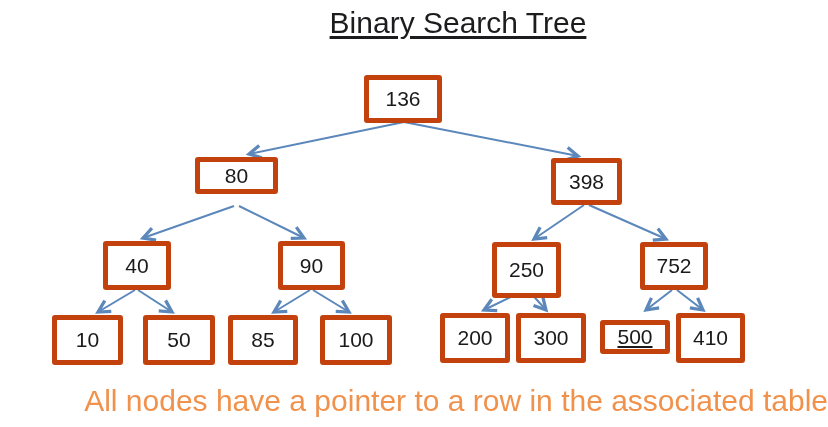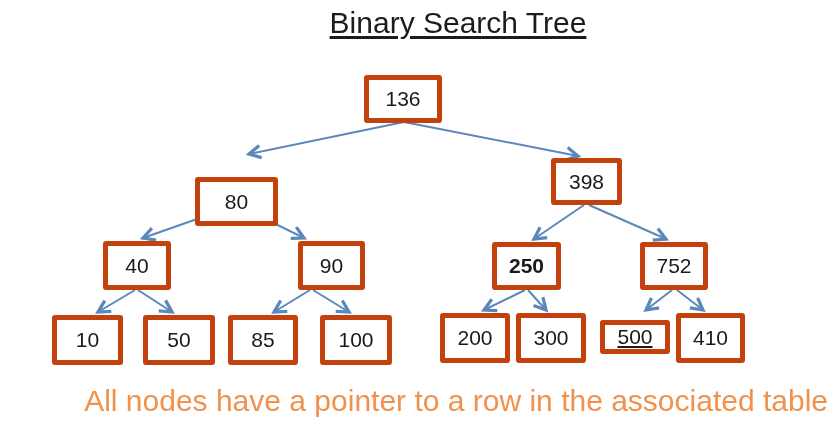--- a/index.html
+++ b/index.html
@@ -84,33 +84,33 @@
       <line x1="525" y1="290" x2="484" y2="310" marker-end="url(#arrow)"></line>
       <line x1="528" y1="290" x2="546" y2="310" marker-end="url(#arrow)"></line>
       <line x1="672" y1="290" x2="646" y2="310" marker-end="url(#arrow)"></line>
       <line x1="677" y1="290" x2="703" y2="310" marker-end="url(#arrow)"></line>
     </g>
   </svg>
 
   <div class="node" style="left:364px; top:75px;  width:78px; height:48px;">
       <span>136</span>
     </div>
-  <div class="node" style="left:195px; top:157px; width:83px; height:49px;margin-top:20px;">
+  <div class="node" style="left:195px; top:157px; width:83px; height:37px;">
       <span>80</span>
     </div>
   <div class="node" style="left:551px; top:158px; width:71px; height:47px;">
       <span>398</span>
     </div>
   <div class="node" style="left:103px; top:241px; width:68px; height:49px;">
       <span>40</span>
     </div>
-  <div class="node" style="left:278px; top:241px; width:67px; height:49px;margin-left:20px;">
+  <div class="node" style="left:278px; top:241px; width:67px; height:49px;">
       <span>90</span>
     </div>
-  <div class="node" style="left:492px; top:242px; width:69px; height:48px;font-weight:bold;">
+  <div class="node" style="left:492px; top:242px; width:69px; height:56px;">
       <span>250</span>
     </div>
   <div class="node" style="left:640px; top:242px; width:68px; height:48px;">
       <span>752</span>
     </div>
   <div class="node" style="left:52px;  top:315px; width:71px; height:50px;">
       <span>10</span>
     </div>
   <div class="node" style="left:143px; top:315px; width:72px; height:50px;">
       <span>50</span>

